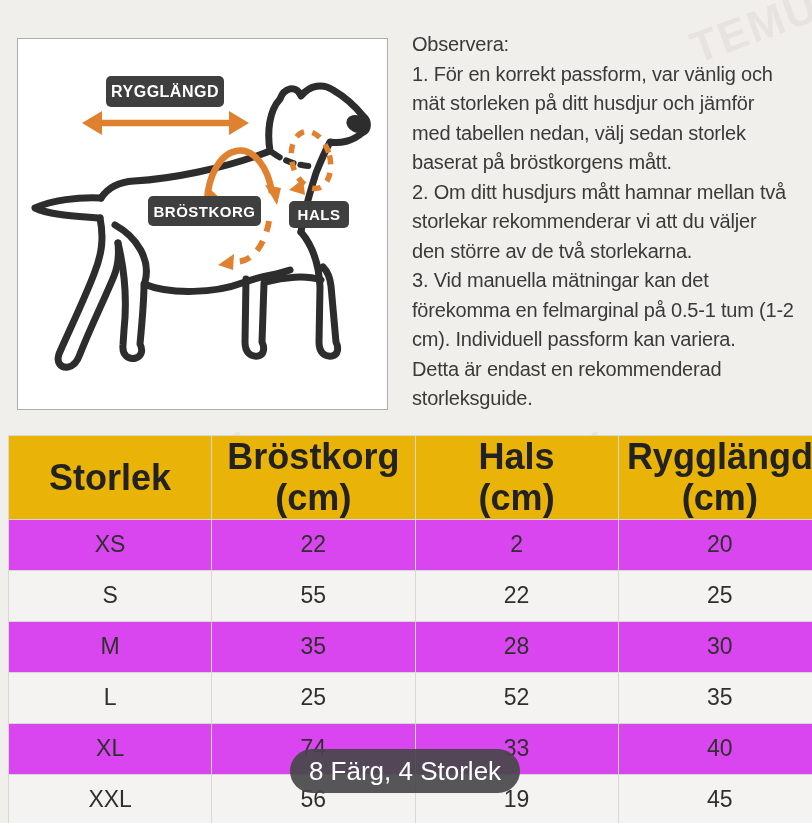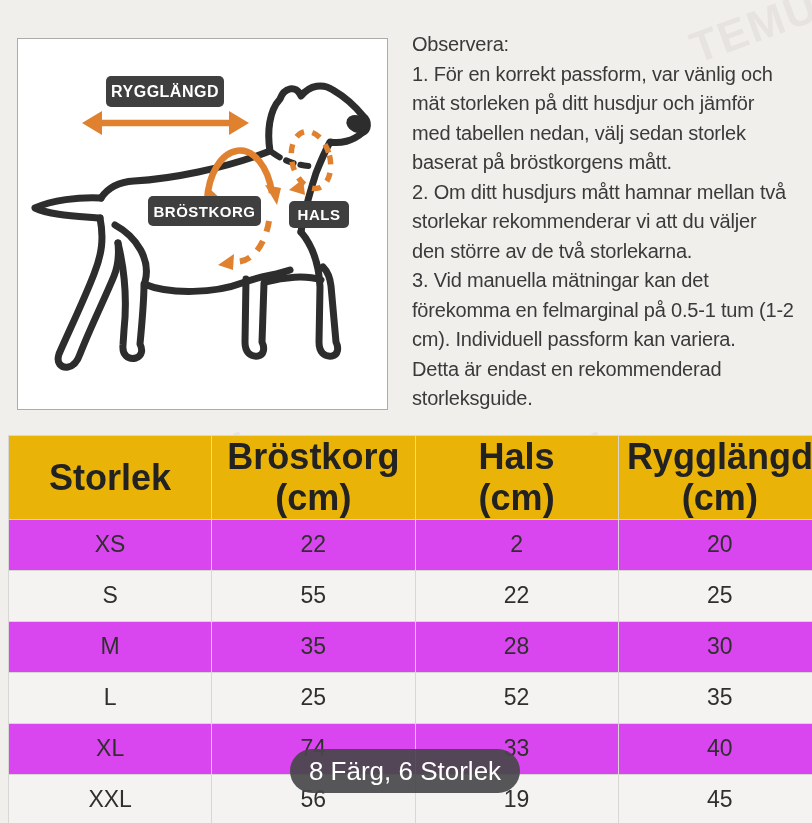--- a/index.html
+++ b/index.html
@@ -250,13 +250,13 @@
     </tr>
     <tr>
       <td>XXL</td>
       <td>56</td>
       <td>19</td>
       <td>45</td>
     </tr>
   </tbody>
 </table>
 
-<div class="variant-badge">8 Färg, 6 Storlek</div>
+<div class="variant-badge">8 Färg, 4 Storlek</div>
 
 </body></html>

